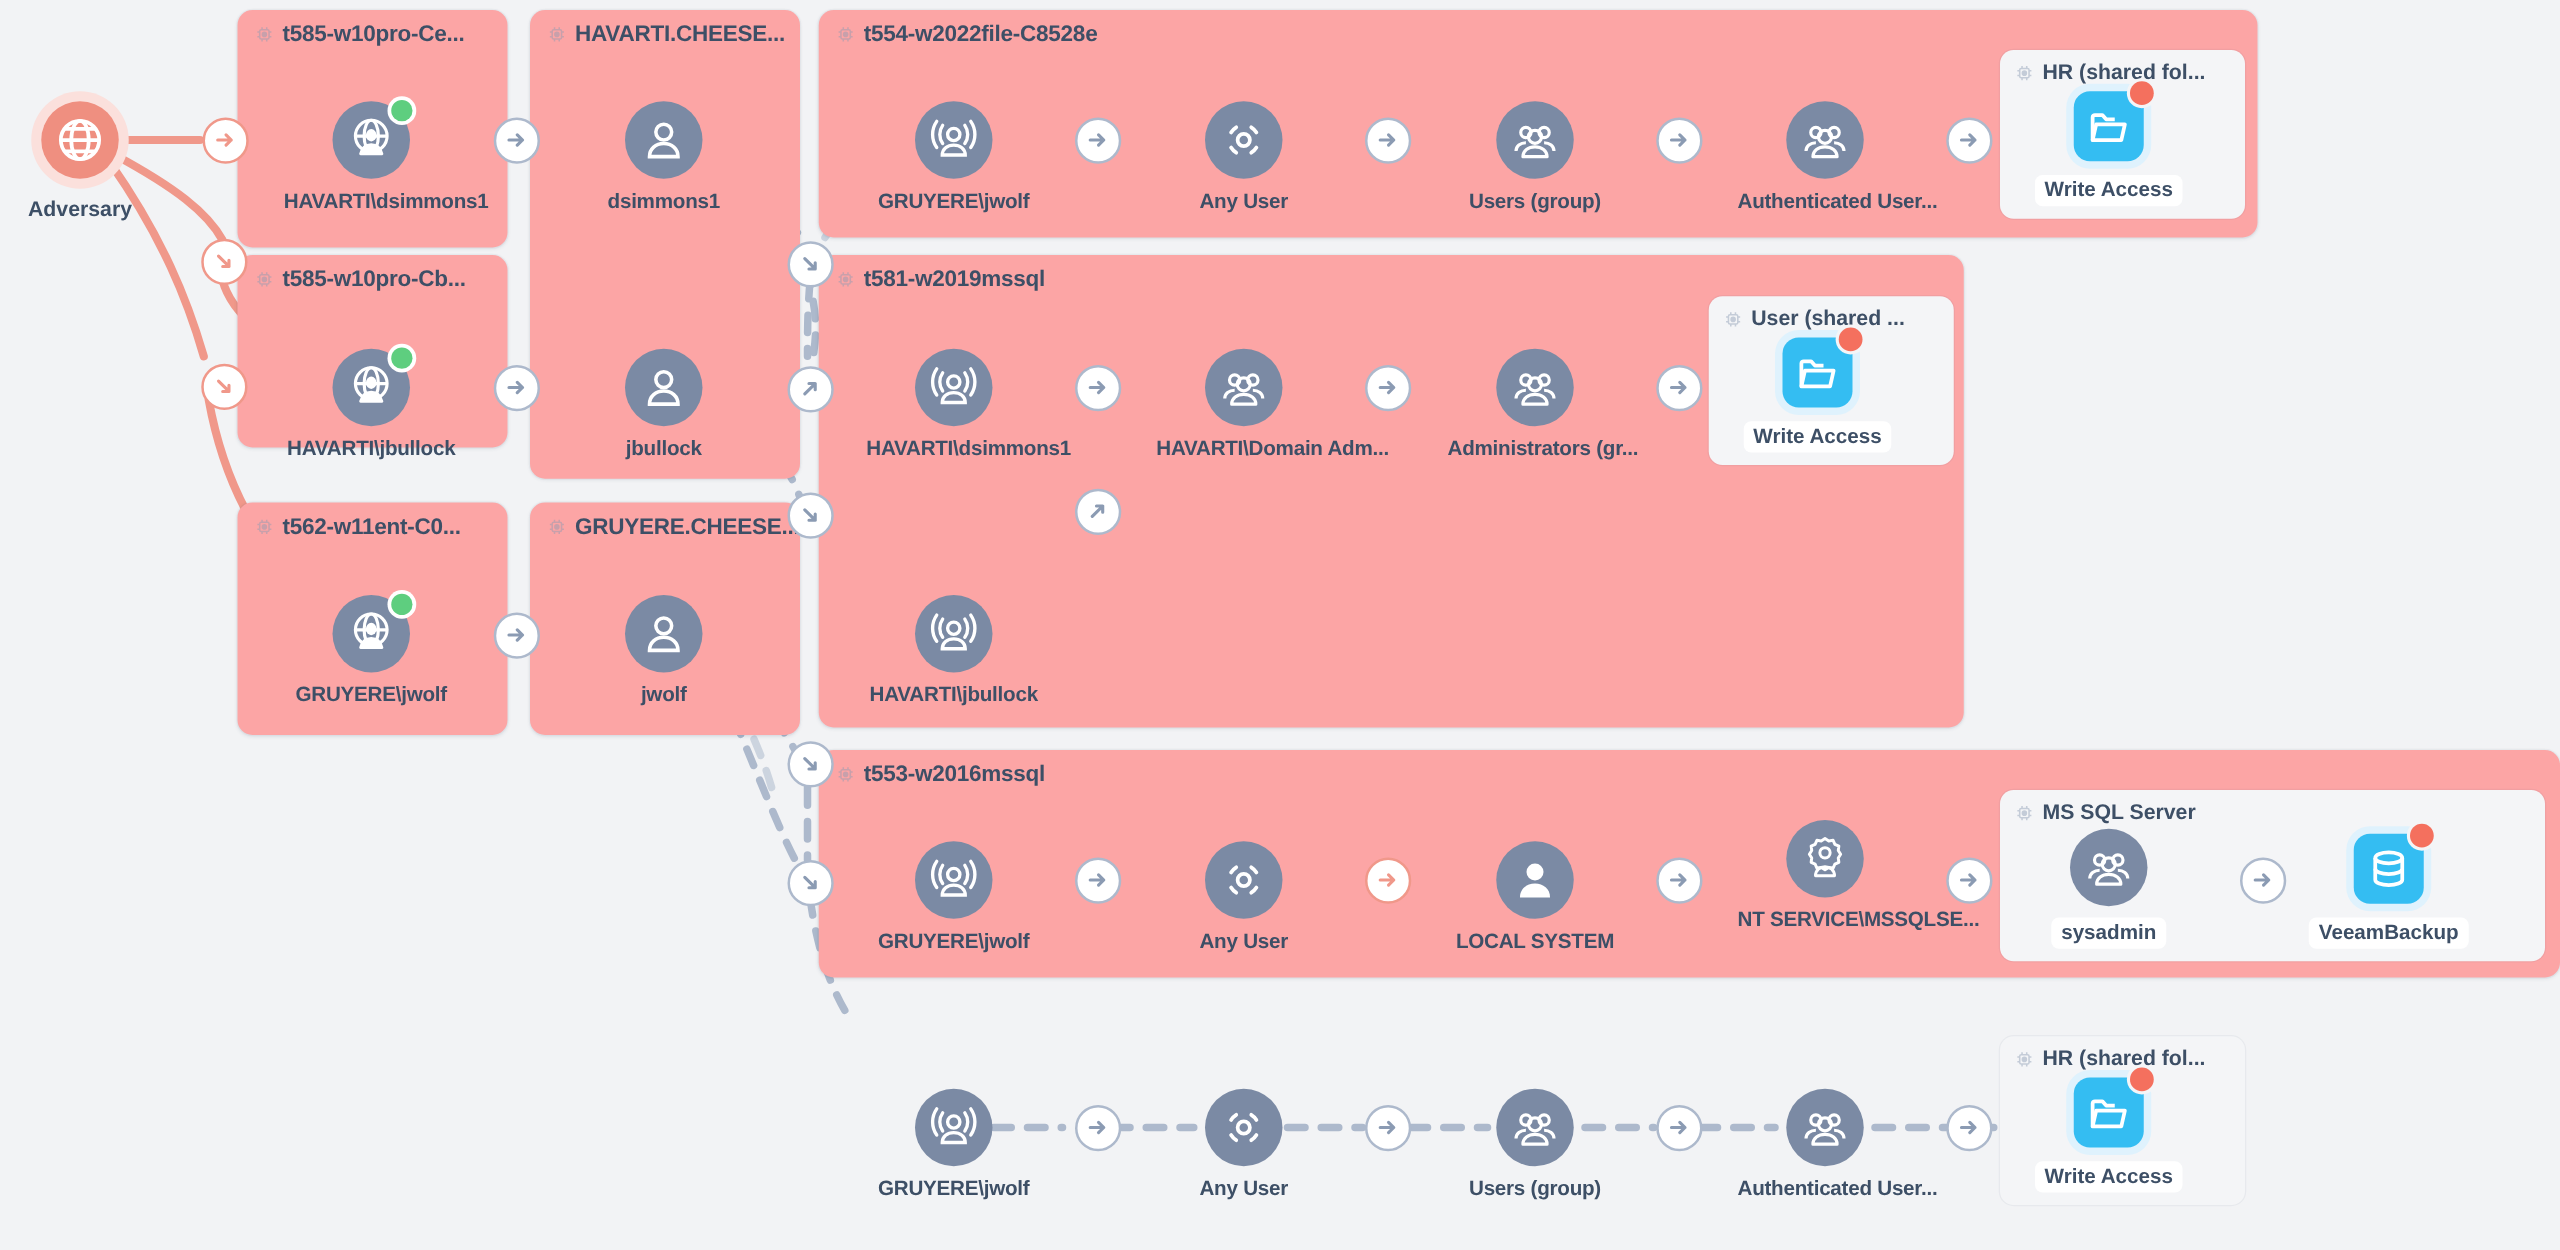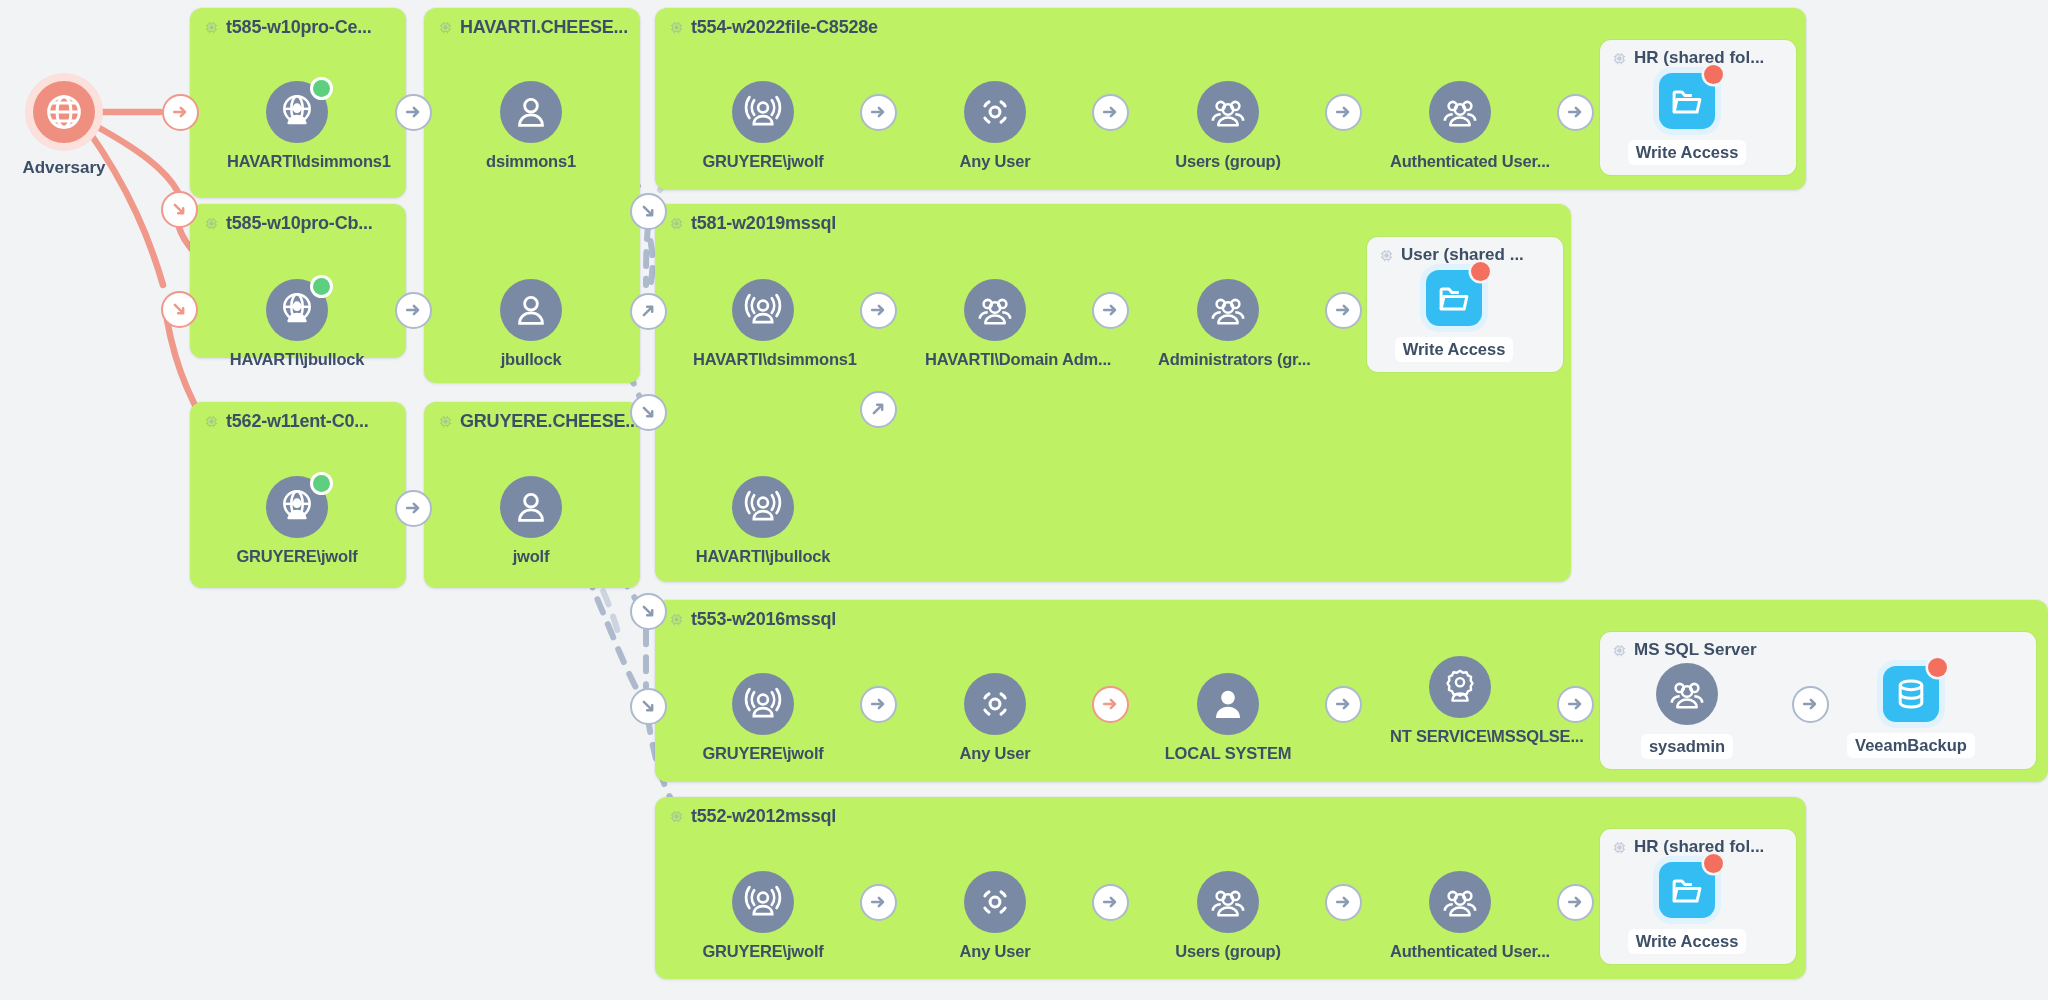--- a/index.html
+++ b/index.html
@@ -10,21 +10,21 @@
     position:relative;
     overflow:hidden;
     color:#3d4f66;
   }
   #canvas { position:absolute; left:0; top:0; width:2048px; height:1000px; }
   #edges { position:absolute; left:0; top:0; width:2048px; height:1000px; pointer-events:none; }
 
   
   .panel {
     position:absolute;
-    background:#bef264;
+    background:#fca5a5;
     border-radius:12px;
     box-shadow:0 1px 3px rgba(40,60,90,.10), 0 0 0 1px rgba(40,60,90,.03);
   }
   .panel-title {
     position:absolute;
     top:9px; left:14px;
     font-size:18px;
     font-weight:700;
     color:#3d4f66;
     letter-spacing:-.2px;
@@ -95,21 +95,21 @@
     background:#f4f5f7;
     border-radius:11px;
     box-shadow:0 0 0 1px rgba(40,60,90,.05);
     padding:8px 12px 10px;
   }
   .res-title {
     font-size:17px; font-weight:700; color:#3d4f66;
     white-space:nowrap; display:flex; align-items:center; gap:7px;
     margin-bottom:3px;
   }
-  .res-body { display:flex; align-items:center; gap:0; }
+  .res-body { display:flex; align-items:flex-end; gap:0; }
   .res-item { width:150px; text-align:center; }
   .res-tile {
     width:56px; height:56px; border-radius:13px;
     background:#34bdf2;
     margin:2px auto 0;
     display:flex; align-items:center; justify-content:center;
     position:relative;
     box-shadow:0 0 0 6px #dff2fd;
   }
   .res-tile svg { width:36px; height:36px; display:block; }
@@ -324,32 +324,20 @@
           <svg viewBox="0 0 24 24" fill="none" stroke="#8b9bb3" stroke-width="2">
             <rect x="6" y="6" width="12" height="12" rx="2"></rect>
             <circle cx="12" cy="12" r="2.6" fill="#8b9bb3"></circle>
             <path d="M9 3v3M15 3v3M9 18v3M15 18v3M3 9h3M3 15h3M18 9h3M18 15h3"></path>
           </svg>
         </span>
       <span>t553-w2016mssql</span>
     </div>
   </div>
 
-  <div class="panel" style="left:655px;top:797px;width:1151px;height:182px;">
-    <div class="panel-title">
-      <span class="chip-icon">
-          <svg viewBox="0 0 24 24" fill="none" stroke="#8b9bb3" stroke-width="2">
-            <rect x="6" y="6" width="12" height="12" rx="2"></rect>
-            <circle cx="12" cy="12" r="2.6" fill="#8b9bb3"></circle>
-            <path d="M9 3v3M15 3v3M9 18v3M15 18v3M3 9h3M3 15h3M18 9h3M18 15h3"></path>
-          </svg>
-        </span>
-      <span>t552-w2012mssql</span>
-    </div>
-  </div>
 
   <div class="adversary" style="left:64px;top:73px;">
     <div class="halo">
       <div class="disc">
         <svg viewBox="0 0 24 24" fill="none" stroke="#fff" stroke-width="1.8">
           <circle cx="12" cy="12" r="9.2"></circle>
           <ellipse cx="12" cy="12" rx="4.2" ry="9.2"></ellipse>
           <path d="M2.8 12h18.4M4.6 6.6h14.8M4.6 17.4h14.8"></path>
         </svg>
       </div>

